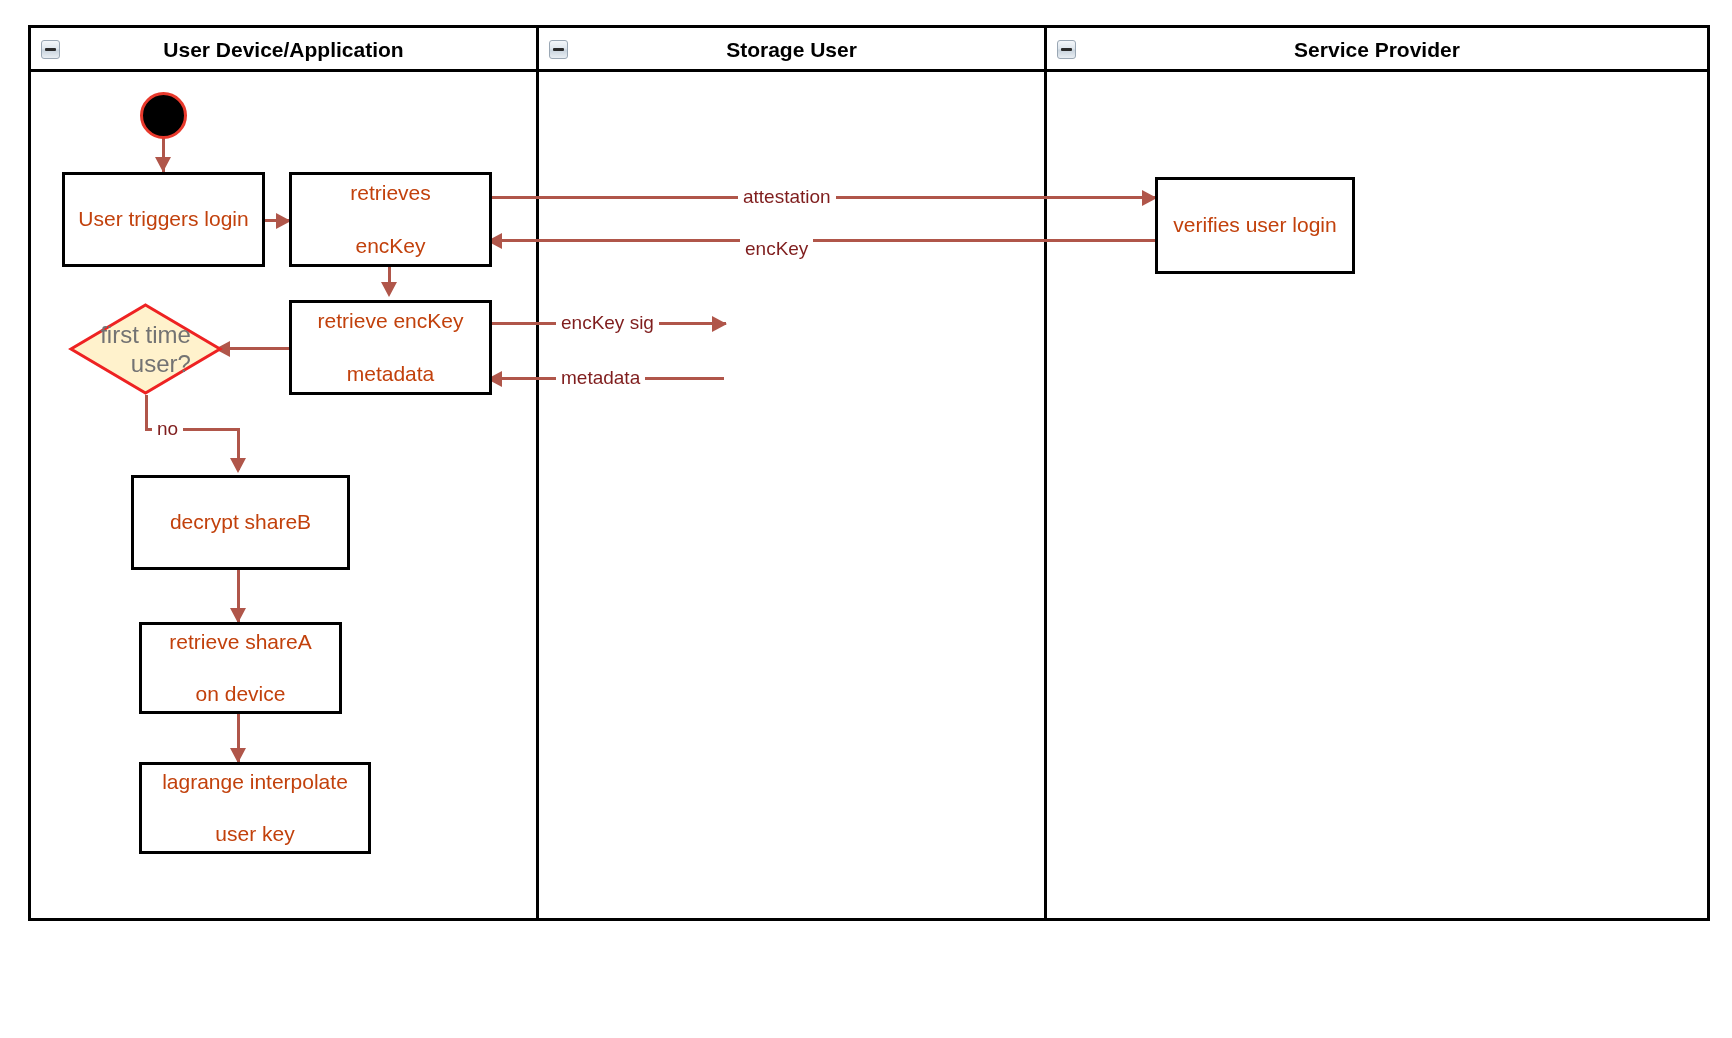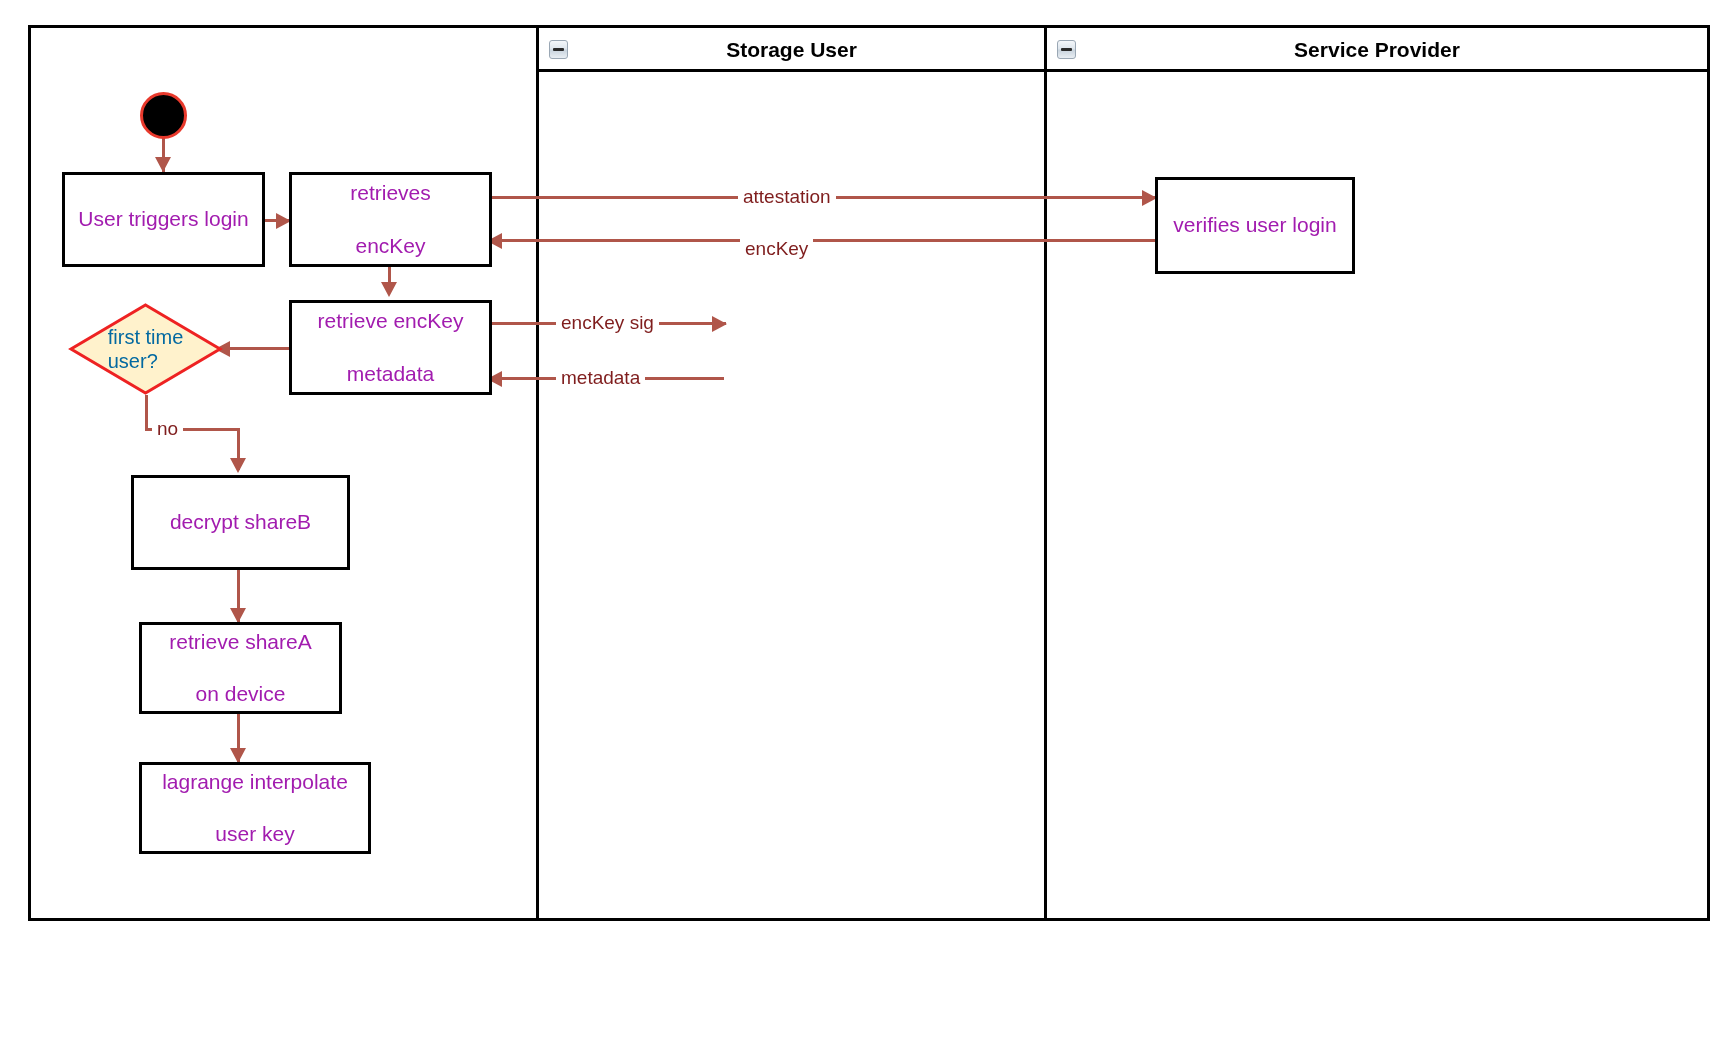--- a/index.html
+++ b/index.html
@@ -20,30 +20,30 @@
 
   .collapse-icon{position:absolute;left:10px;top:12px;width:19px;height:19px;
        box-sizing:border-box;border:1px solid #9aa7b4;border-radius:3px;
        background:linear-gradient(180deg,#f4f7fa 0%,#dde5ec 48%,#c8d3dd 52%,#e9eef3 100%);
        display:flex;align-items:center;justify-content:center;cursor:pointer;}
   .collapse-icon i{display:block;width:11px;height:3px;background:#2a2a2a;border-radius:1px;}
 
   
   .node{position:absolute;box-sizing:border-box;background:#fff;
         border:3px solid #000;display:flex;align-items:center;justify-content:center;
-        text-align:center;font-size:21px;color:#a21caf;line-height:1.25;}
+        text-align:center;font-size:21px;color:#c2410c;line-height:1.25;}
   .node span{display:block;padding:0 6px;}
 
   .start-node{position:absolute;border-radius:50%;background:#000;
               border:3px solid #e8392c;box-sizing:border-box;}
 
   .decision{position:absolute;}
   .decision .dtext{position:absolute;left:0;top:0;width:100%;height:100%;
-        display:flex;align-items:center;justify-content:center;text-align:left;
-        font-size:20px;color:#0369a1;line-height:1.22;}
+        display:flex;align-items:center;justify-content:center;text-align:right;
+        font-size:24px;color:#737373;line-height:1.22;}
 
   
   .edge{position:absolute;background:#b0564a;}
   .h-edge{height:3px;}
   .v-edge{width:3px;}
 
   .arrow{position:absolute;width:0;height:0;}
   .arrow.right{border-top:8px solid transparent;border-bottom:8px solid transparent;
                border-left:15px solid #b0564a;}
   .arrow.left{border-top:8px solid transparent;border-bottom:8px solid transparent;
@@ -54,20 +54,26 @@
   .edge-label{position:absolute;background:#fff;padding:0 5px;font-size:19px;
               color:#7f1d1d;white-space:nowrap;line-height:19px;}
 </style>
 </head>
 <body>
 
 <div id="diagram">
 
   <div class="lane-frame">
 
+    <div class="lane-header" style="left:0;width:505px;">
+      <div class="collapse-icon">
+          <i></i>
+        </div>
+      <span>User Device/Application</span>
+    </div>
 
     <div class="lane-header" style="left:508px;width:505px;">
       <div class="collapse-icon">
           <i></i>
         </div>
       <span>Storage User</span>
     </div>
 
     <div class="lane-header" style="left:1016px;width:660px;">
       <div class="collapse-icon">

